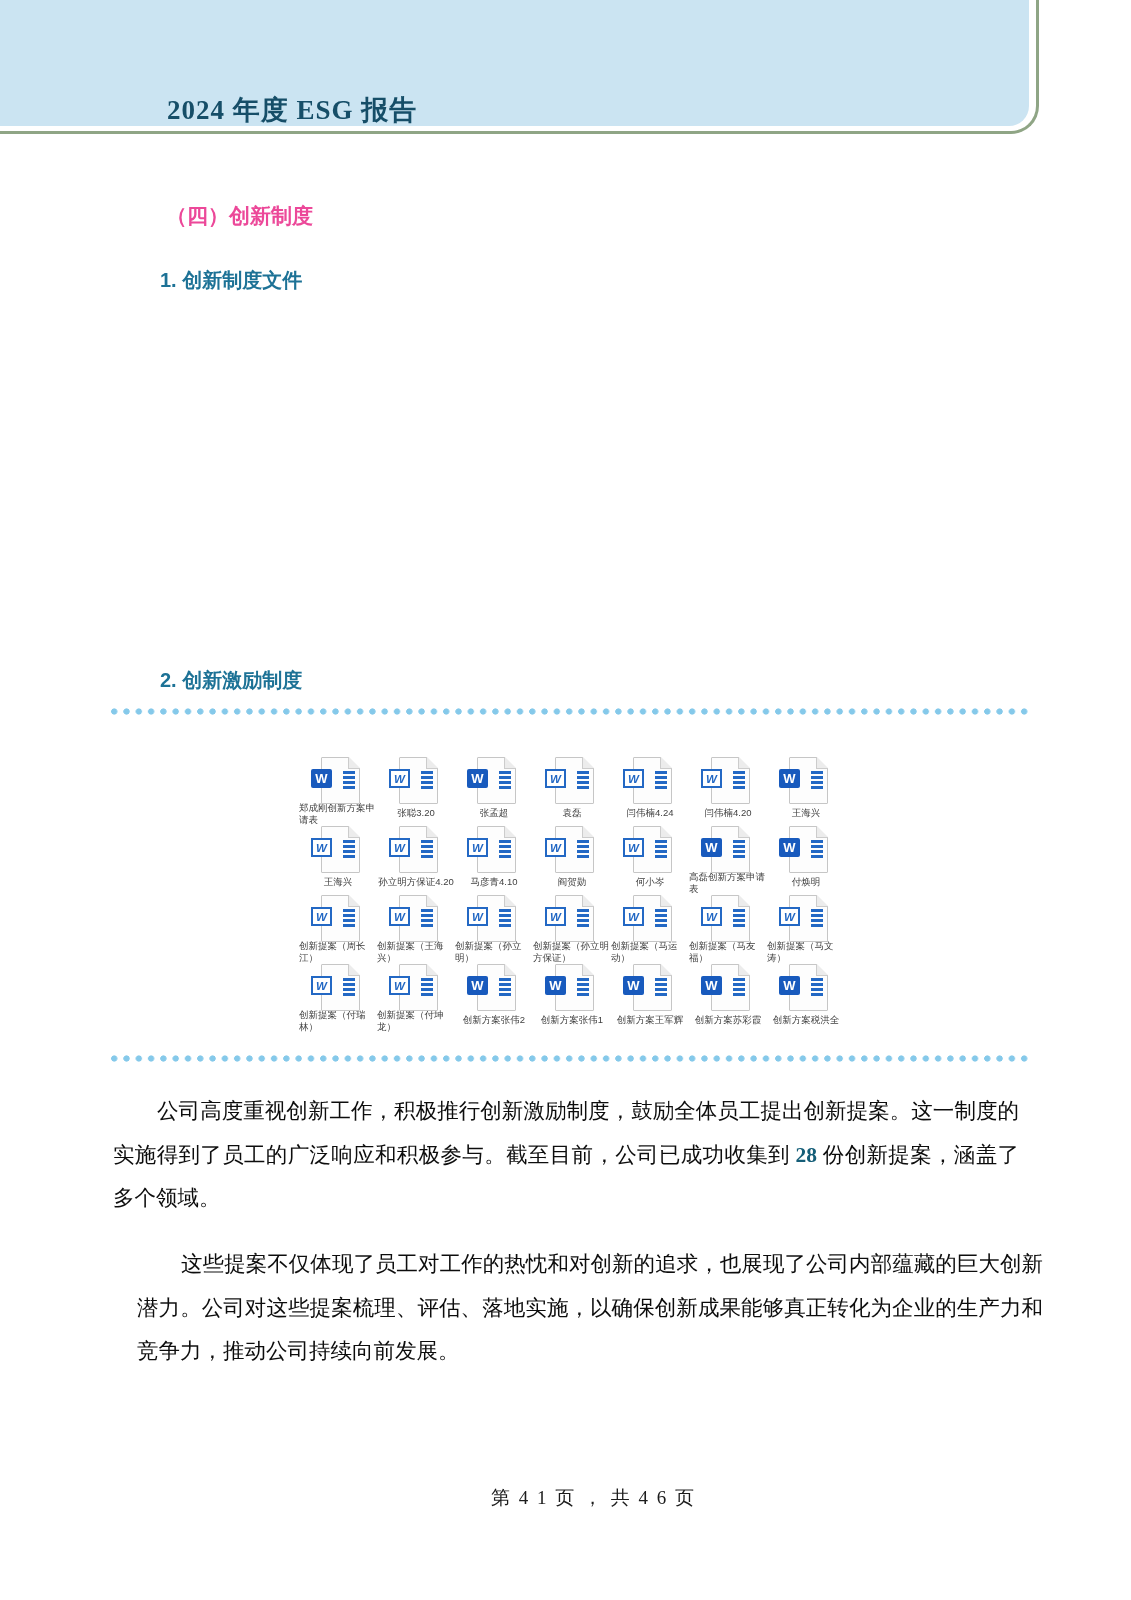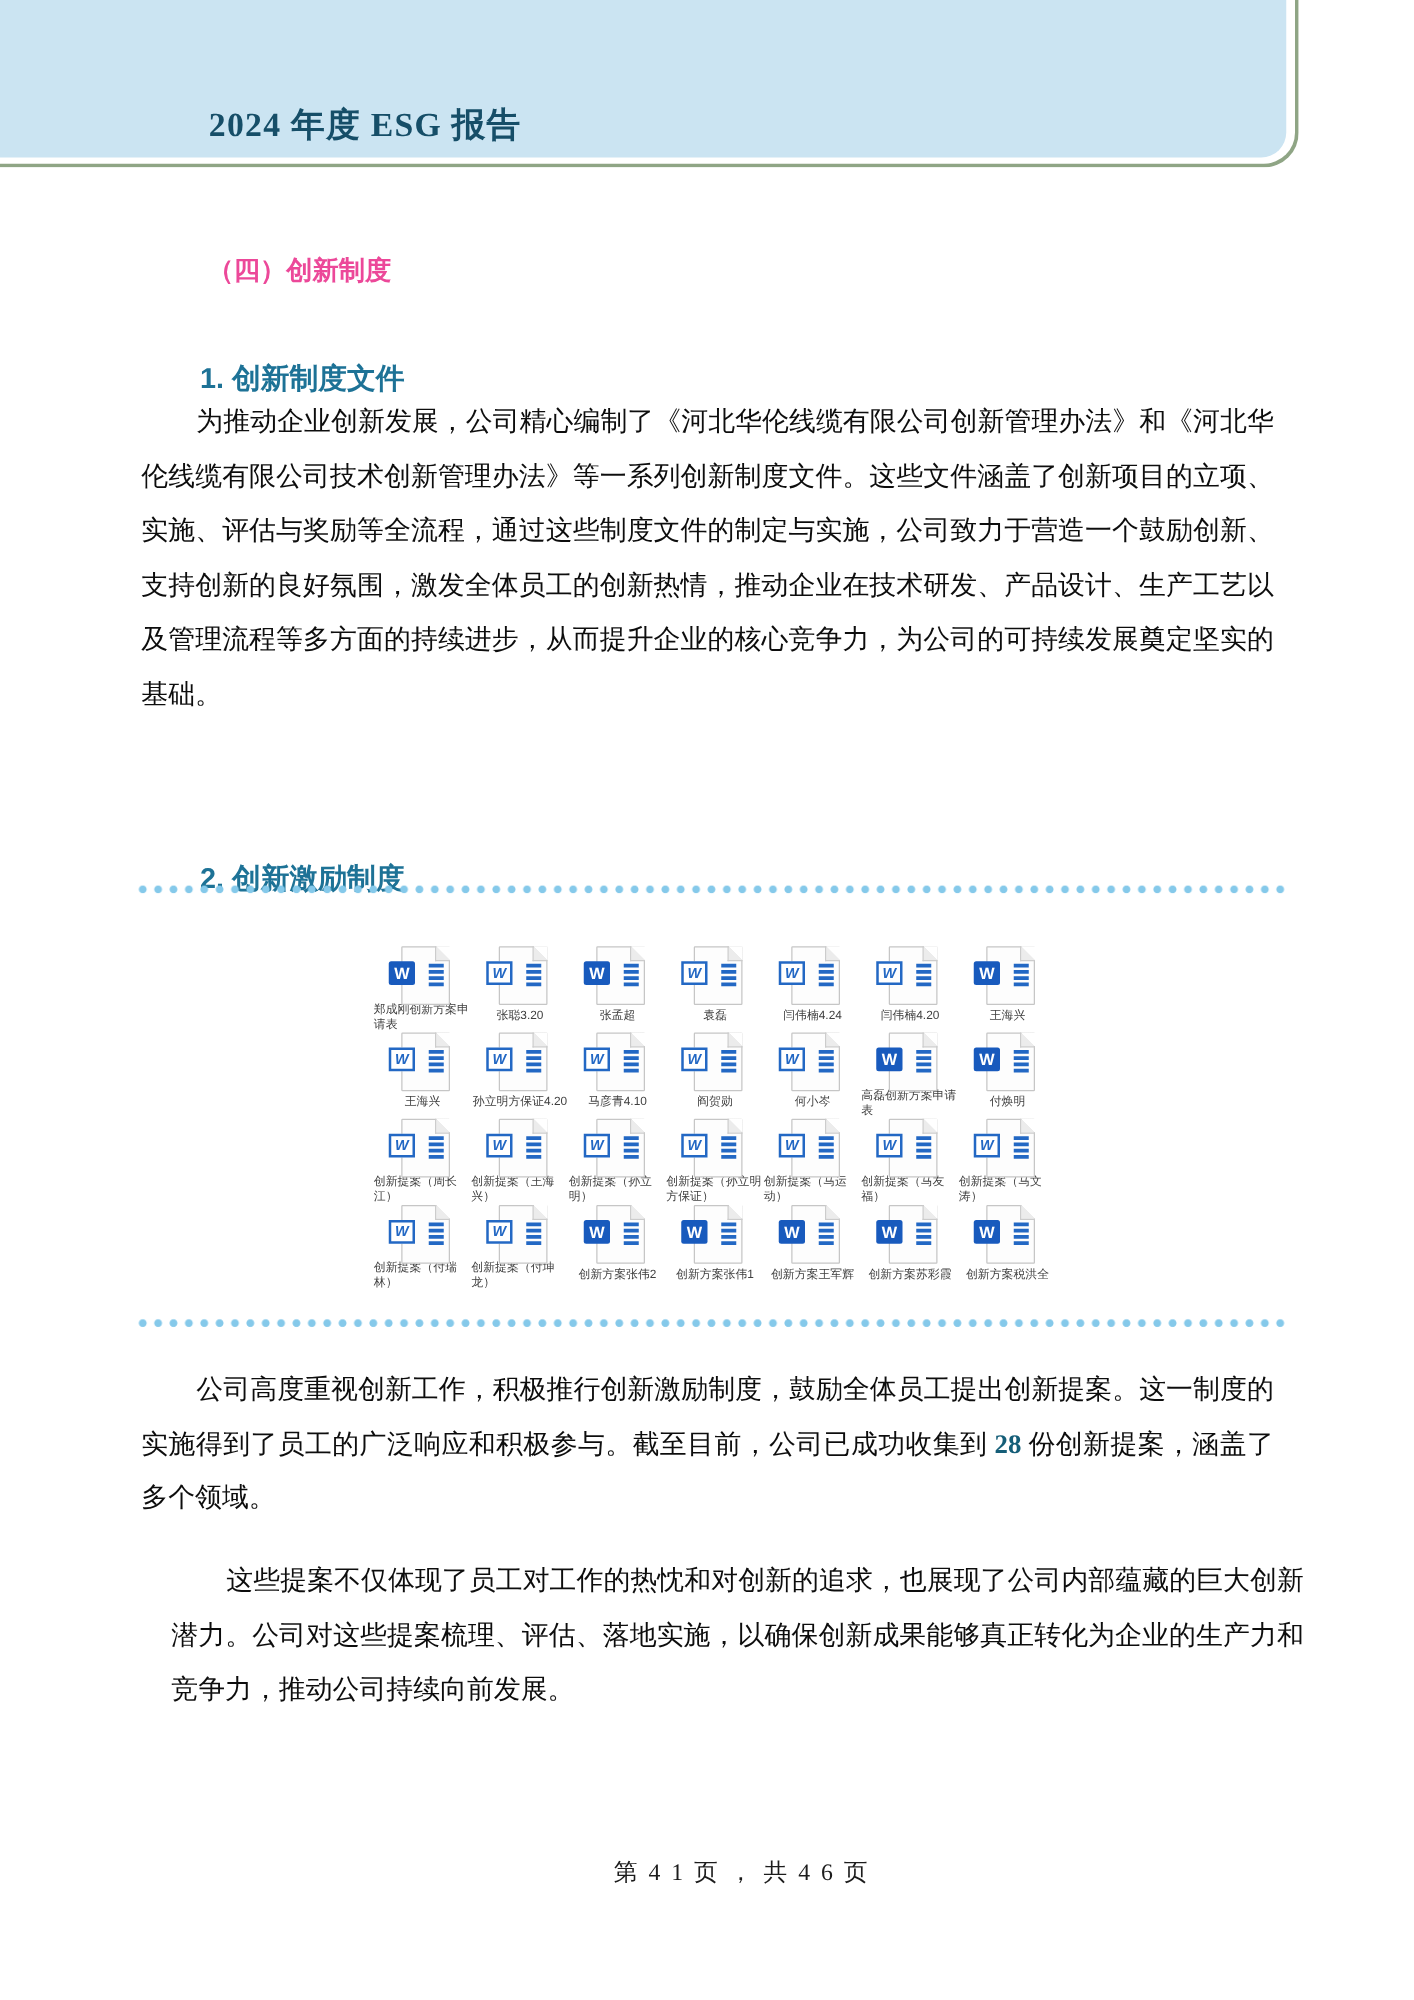--- a/index.html
+++ b/index.html
@@ -14,36 +14,35 @@
     border-right:3px solid var(--frame-green,#8fa585);
     border-bottom:3px solid var(--frame-green,#8fa585);
     border-bottom-right-radius:28px;
   }
   .hdr-band {
     position:absolute; top:0; left:0; width:1029px; height:126px;
     background:var(--header-bg,#cbe4f2);
     border-bottom-right-radius:20px;
   }
   .hdr-title {
-    position:absolute; left:167px; top:82px;
+    position:absolute; left:167px; top:92px;
     font-size:27px; font-weight:bold; letter-spacing:1px;
     color:var(--header-text,#164e68);
   }
   
   .h-section {
     position:absolute; left:166px; top:202px;
     font-family:"Liberation Sans", sans-serif;
     font-size:21px; font-weight:bold; color:#ec4899;
   }
   .h-sub {
     position:absolute; left:160px;
     font-family:"Liberation Sans", sans-serif;
-    font-size:23px; font-weight:bold;
+    font-size:20px; font-weight:bold;
     color:var(--heading-blue,#1d7296);
-    margin-top:20px;
   }
   .h-sub.one { top:267px; }
   .h-sub.two { top:667px; }
   
   .para {
     position:absolute; left:113px; width:906px;
     font-size:21.5px; line-height:43.5px;
     text-align:justify; text-indent:2.05em; color:#0d0d0d;
   }
   .para.p1 { top:316px; }
@@ -114,21 +113,20 @@
 <div class="page">
 
   <div class="hdr-frame"></div>
   <div class="hdr-band">
     <div class="hdr-title">2024 年度 ESG 报告</div>
   </div>
 
   <div class="h-section">（四）创新制度</div>
   <div class="h-sub one">1. 创新制度文件</div>
 
-  <div class="para p1">为推动企业创新发展，公司精心编制了《河北华伦线缆有限公司创新管理办法》和《河北华伦线缆有限公司技术创新管理办法》等一系列创新制度文件。这些文件涵盖了创新项目的立项、实施、评估与奖励等全流程，通过这些制度文件的制定与实施，公司致力于营造一个鼓励创新、支持创新的良好氛围，激发全体员工的创新热情，推动企业在技术研发、产品设计、生产工艺以及管理流程等多方面的持续进步，从而提升企业的核心竞争力，为公司的可持续发展奠定坚实的基础。</div>
 
   <div class="h-sub two">2. 创新激励制度</div>
 
   <div class="dots d1"></div>
 
   <div class="file-grid">
     <div class="file">
       <div class="doc" data-variant="solid">
           <div class="pg">
             <span class="fold"></span>

